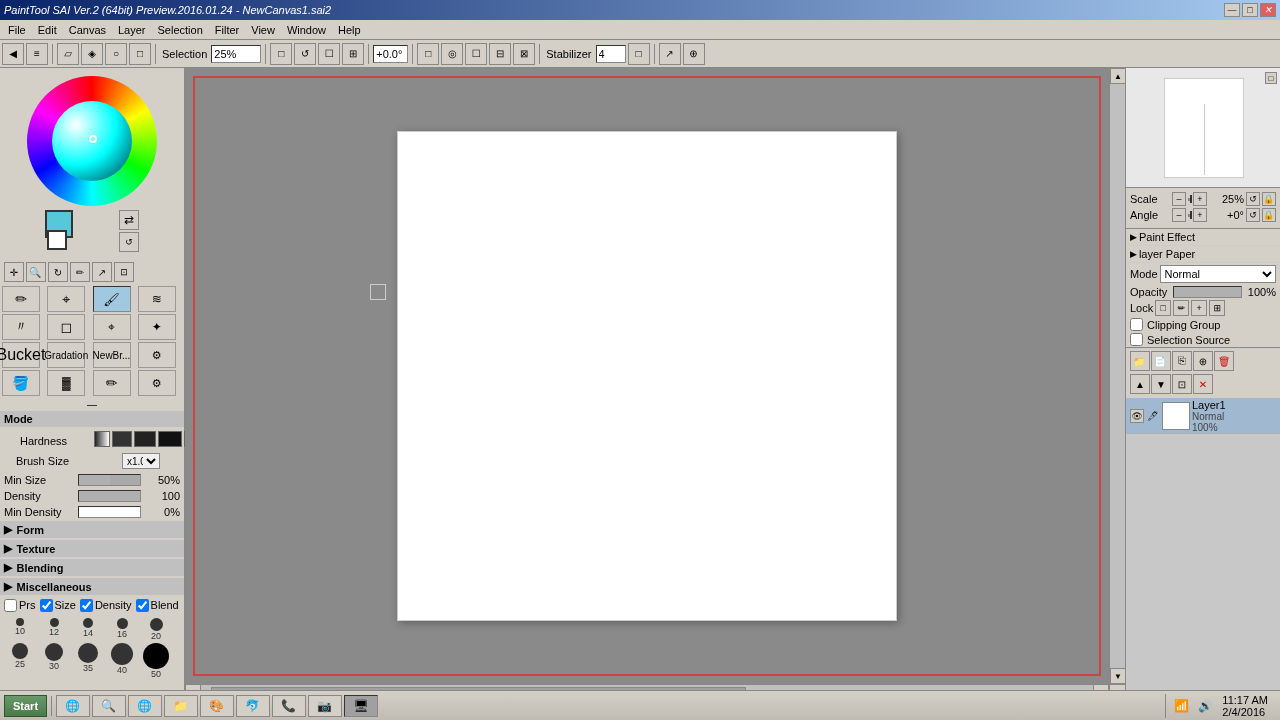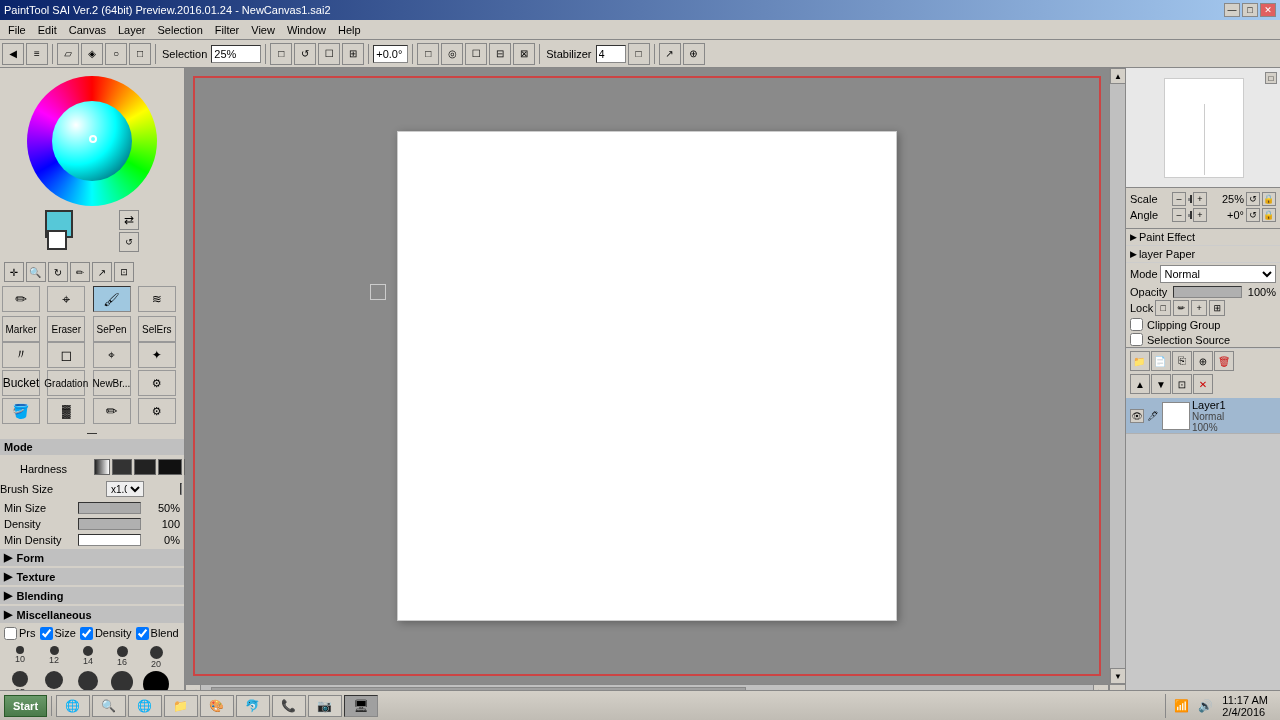--- a/index.html
+++ b/index.html
@@ -1,19 +1,19 @@
 <!DOCTYPE html>
 <html><head>
   <meta charset="utf-8">
   <style>
     * { margin: 0; padding: 0; box-sizing: border-box; }
     body { width: 1280px; height: 720px; overflow: hidden; font-family: 'MS Sans Serif', Arial, sans-serif; font-size: 11px; background: #d4d0c8; user-select: none; }
 
     
-    .titlebar { background: linear-gradient(to right, #0a246a, #a6caf0); color: white; height: 20px; display: flex; align-items: center; justify-content: space-between; padding: 0 4px; }
+    .titlebar { background: linear-gradient(to right, #0a246a, #a6caf0); color: white; height: 20px; display: flex; align-items: center; justify-content: space-between; padding: 0 4px; font-style: italic; }
     .titlebar-controls { display: flex; gap: 2px; }
     .titlebar-btn { width: 16px; height: 14px; background: #d4d0c8; border: 1px solid #888; font-size: 9px; display: flex; align-items: center; justify-content: center; cursor: pointer; color: #000; }
 
     
     .menubar { background: #d4d0c8; height: 20px; display: flex; align-items: center; border-bottom: 1px solid #888; padding: 0 2px; }
     .menubar-item { padding: 2px 6px; cursor: pointer; font-size: 11px; }
 
     
     .toolbar { background: #d4d0c8; height: 28px; display: flex; align-items: center; border-bottom: 1px solid #888; padding: 0 2px; gap: 2px; }
     .toolbar-btn { width: 22px; height: 22px; background: #d4d0c8; border: 1px solid #888; display: flex; align-items: center; justify-content: center; cursor: pointer; font-size: 10px; }
@@ -234,35 +234,29 @@
     </div>
 
 
     <div style="display:grid;grid-template-columns:repeat(4,1fr);gap:1px;padding:2px;">
       <div class="tool-icon" style="font-size:14px;">✏</div>
       <div class="tool-icon" style="font-size:14px;">⌖</div>
       <div class="tool-icon tool-icon-active" style="font-size:13px;">🖌</div>
       <div class="tool-icon" style="font-size:12px;">≋</div>
     </div>
 
-    <div style="display:grid;grid-template-columns:repeat(4,1fr);gap:1px;padding:2px 2px 0;">
-      <div class="tool-icon" style="font-size:10px;">Marker</div>
-      <div class="tool-icon" style="font-size:10px;">Eraser</div>
-      <div class="tool-icon" style="font-size:10px;">SePen</div>
-      <div class="tool-icon" style="font-size:10px;">SelErs</div>
-    </div>
     <div style="display:grid;grid-template-columns:repeat(4,1fr);gap:1px;padding:0 2px 2px;">
       <div class="tool-icon" style="font-size:14px;">〃</div>
       <div class="tool-icon" style="font-size:14px;">◻</div>
       <div class="tool-icon" style="font-size:12px;">⌖</div>
       <div class="tool-icon" style="font-size:12px;">✦</div>
     </div>
 
     <div style="display:grid;grid-template-columns:repeat(4,1fr);gap:1px;padding:0 2px 2px;">
-      <div class="tool-icon" style="font-size:12px;">Bucket</div>
+      <div class="tool-icon" style="font-size:16px;">Bucket</div>
       <div class="tool-icon" style="font-size:10px;">Gradation</div>
       <div class="tool-icon" style="font-size:10px;">NewBr...</div>
       <div class="tool-icon" style="font-size:11px;">⚙</div>
     </div>
     <div style="display:grid;grid-template-columns:repeat(4,1fr);gap:1px;padding:0 2px 2px;">
       <div class="tool-icon" style="font-size:14px;">🪣</div>
       <div class="tool-icon" style="font-size:12px;">▓</div>
       <div class="tool-icon" style="font-size:14px;">✏</div>
       <div class="tool-icon" style="font-size:11px;">⚙</div>
     </div>
@@ -278,21 +272,21 @@
       <div class="hardness-btns">
         <div class="hardness-btn" style="width:16px;background:linear-gradient(to right,#222,#fff);"></div>
         <div class="hardness-btn" style="width:20px;background:#333;"></div>
         <div class="hardness-btn" style="width:22px;background:#222;"></div>
         <div class="hardness-btn" style="width:24px;background:#111;"></div>
         <div class="hardness-btn" style="width:24px;background:#000;"></div>
         <div class="hardness-btn" style="width:24px;background:#222;border:1px solid #555;"></div>
       </div>
     </div>
 
-    <div class="prop-row" style="padding:2px 0;gap:36px;">
+    <div class="prop-row" style="padding:2px 16px;gap:36px;">
       <span class="prop-label">Brush Size</span>
       <select style="width:38px;height:16px;font-size:10px;border:1px solid #888;">
         <option>x1.0</option>
       </select>
       <div class="prop-slider" style="flex:1;">
         <div class="prop-slider-fill" style="width:80%;"></div>
       </div>
       <span class="prop-value">50.0</span>
     </div>
 

